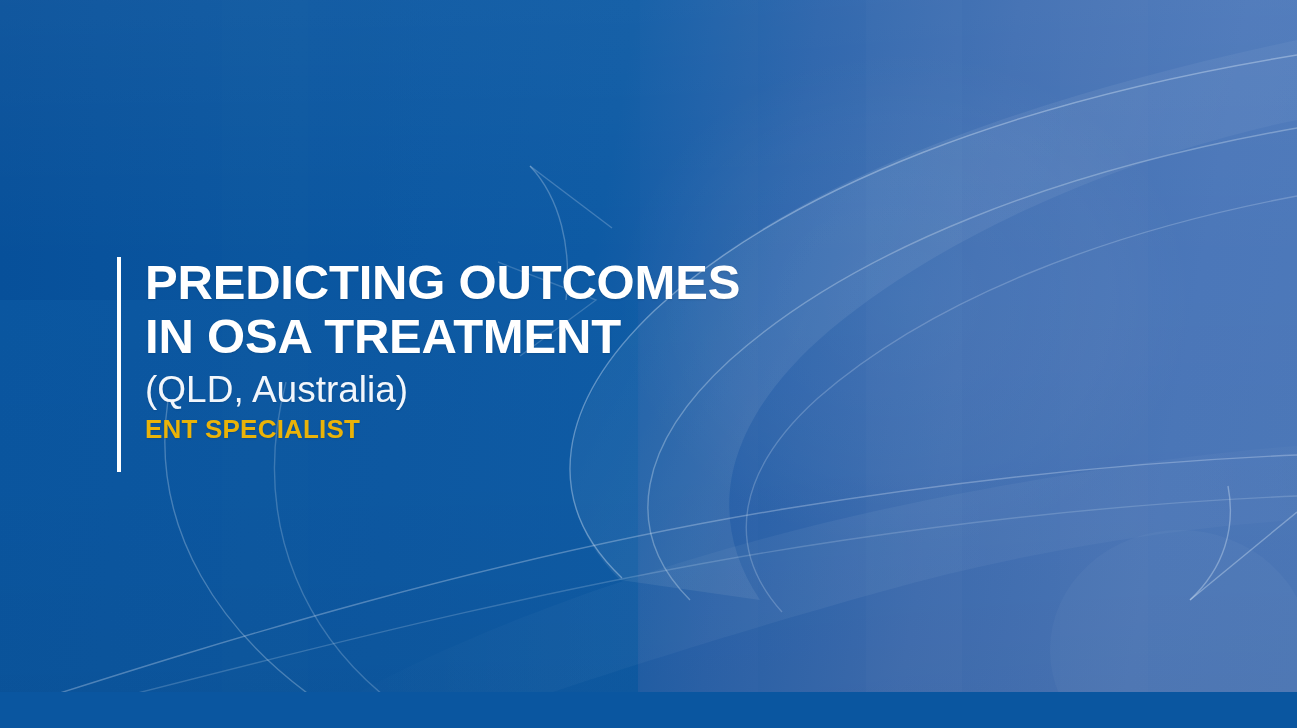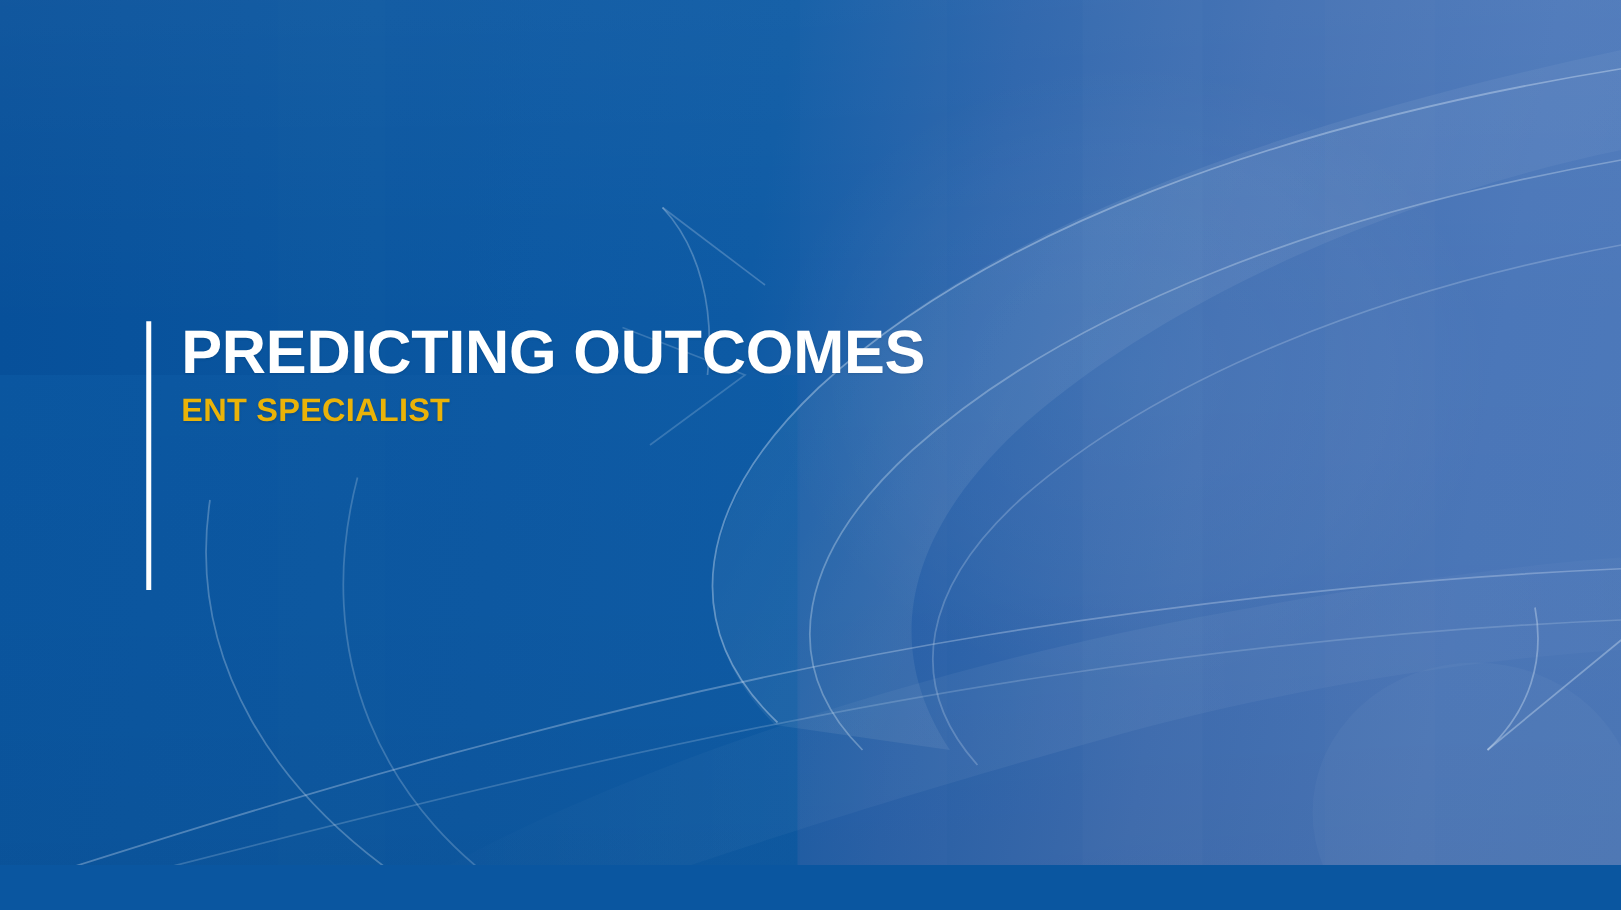--- a/index.html
+++ b/index.html
@@ -207,18 +207,20 @@
         <rect x="222" y="0" width="86" height="728" fill="#ffffff" fill-opacity="0.008"></rect>
       </g>
 
     </g>
   </svg>
 
   <div class="title-block">
     <div class="accent-bar"></div>
 
     <h1 class="title">PREDICTING OUTCOMES</h1>
-
+    <h1 class="title">IN OSA TREATMENT</h1>
+
+    <p class="subtitle">(QLD, Australia)</p>
 
     <p class="role">ENT SPECIALIST</p>
   </div>
 
 </div>
 
 </body></html>

